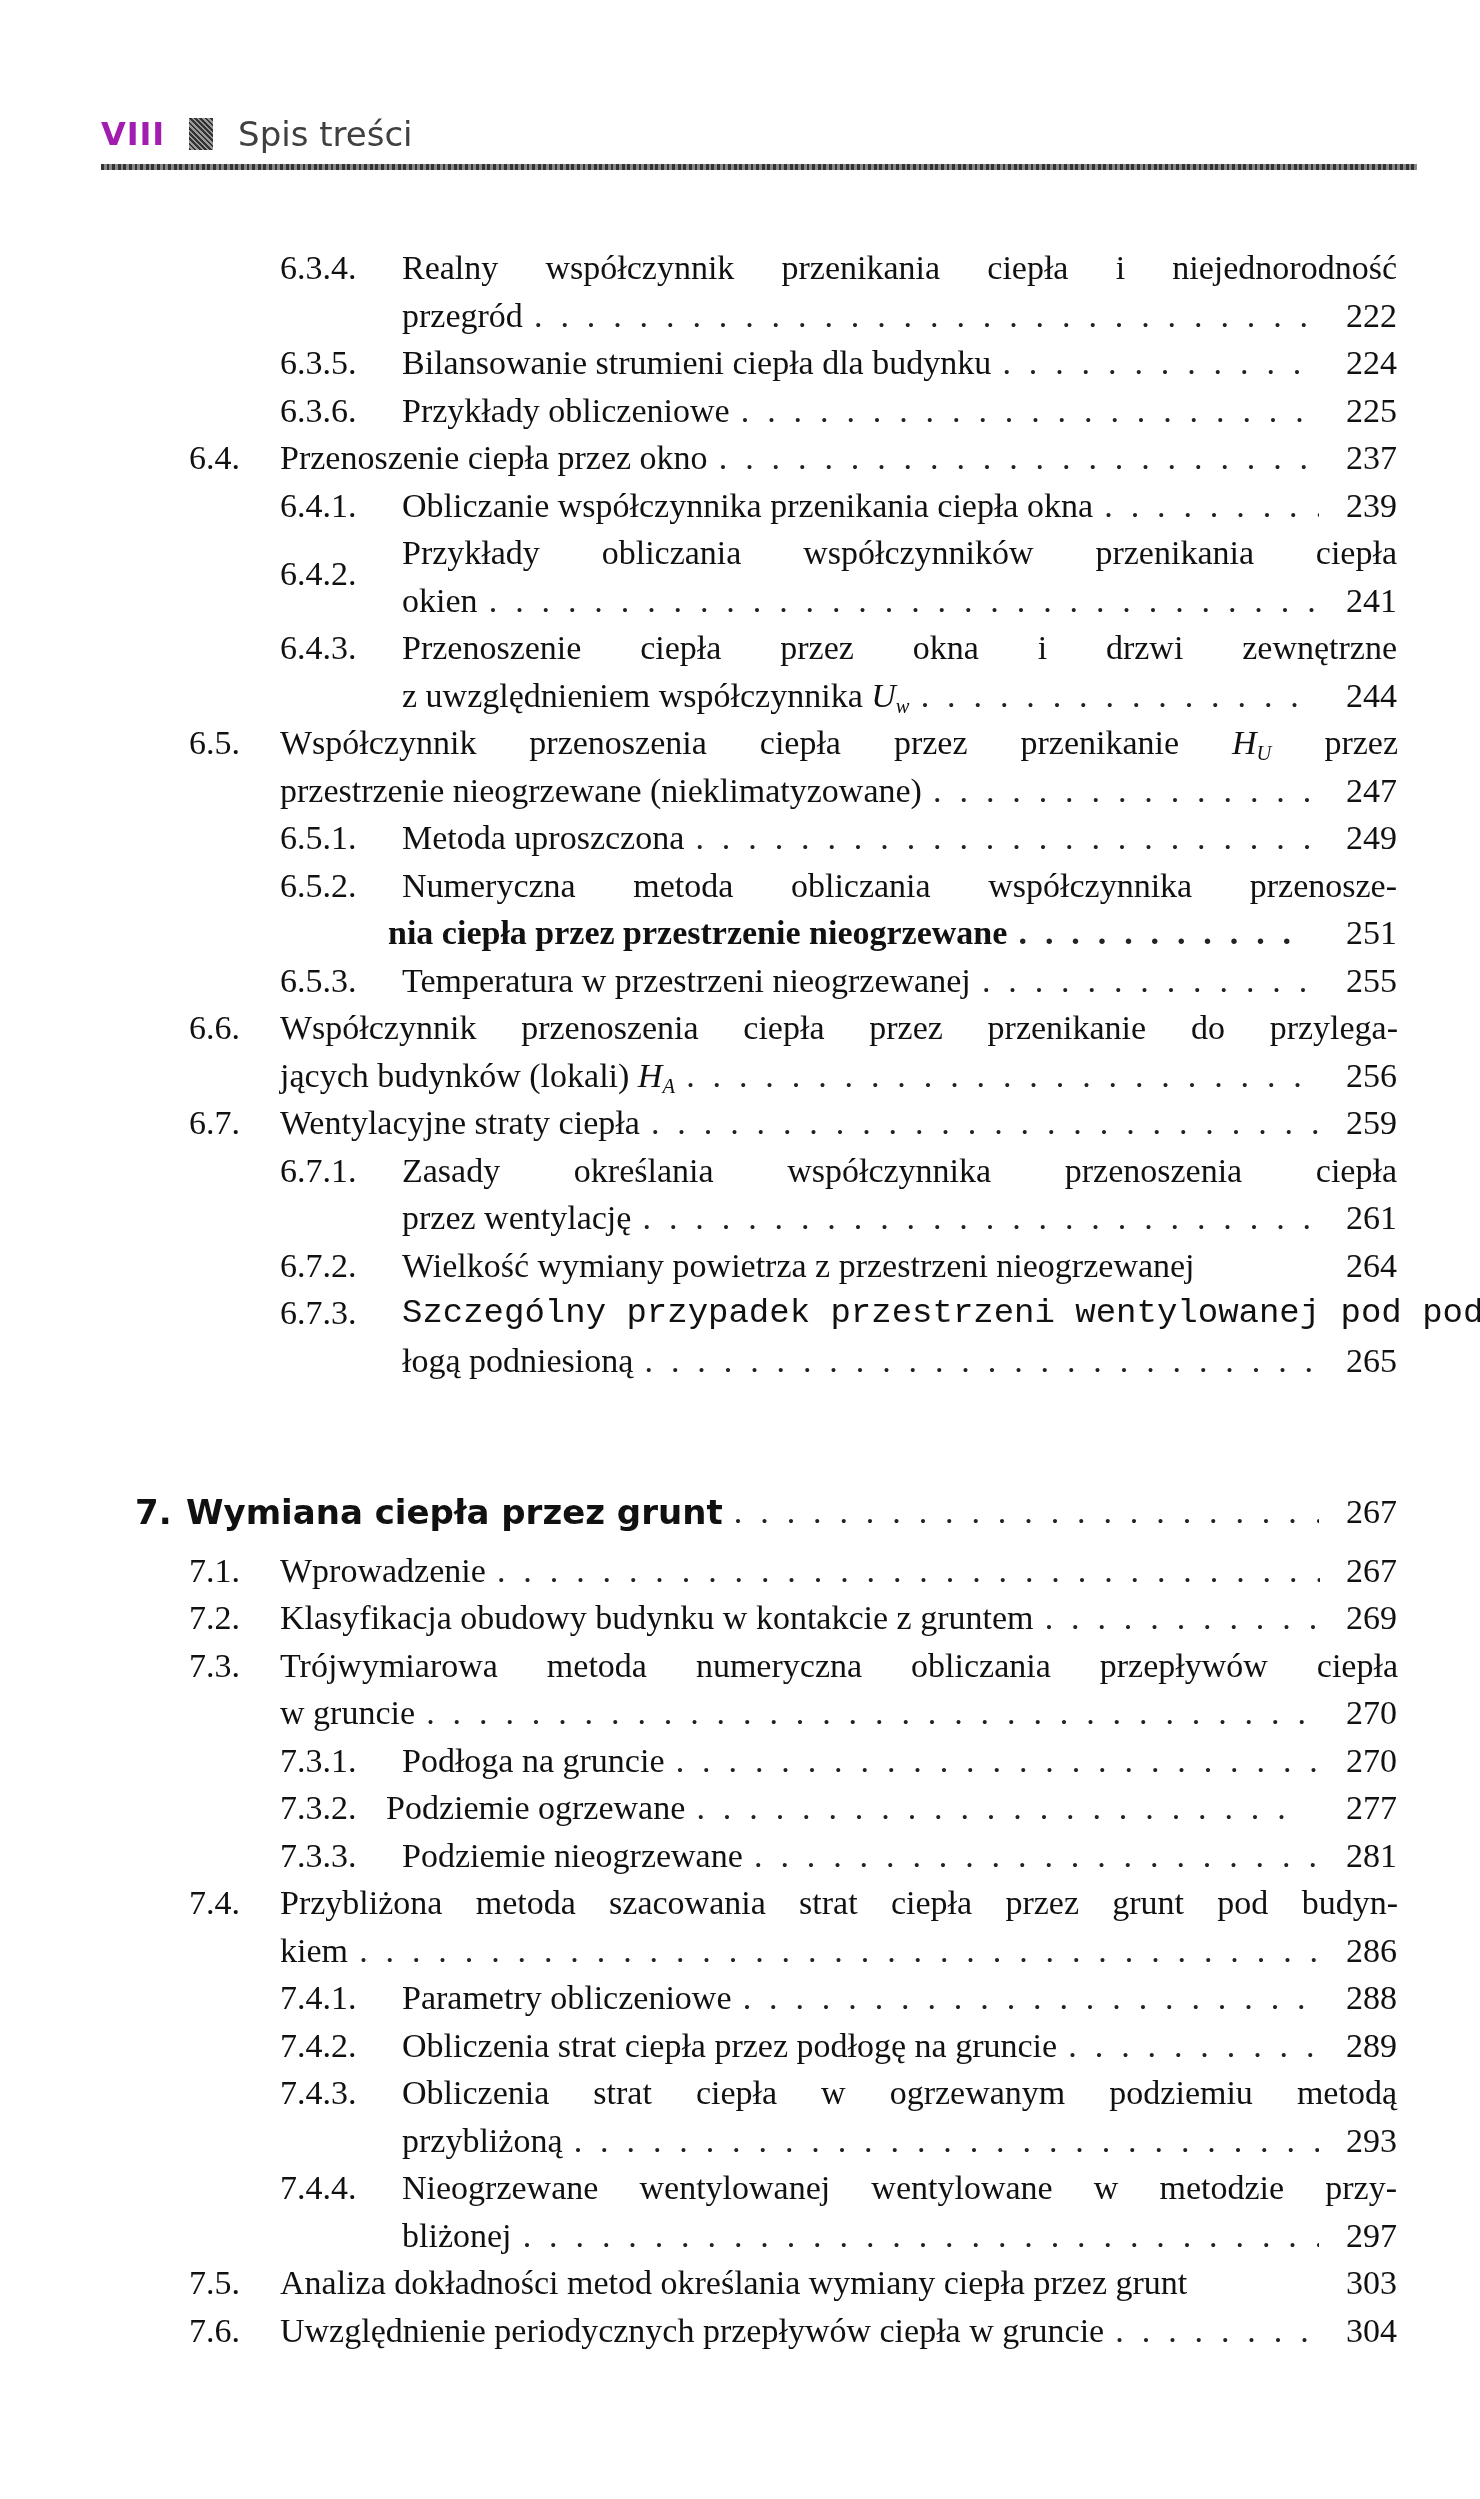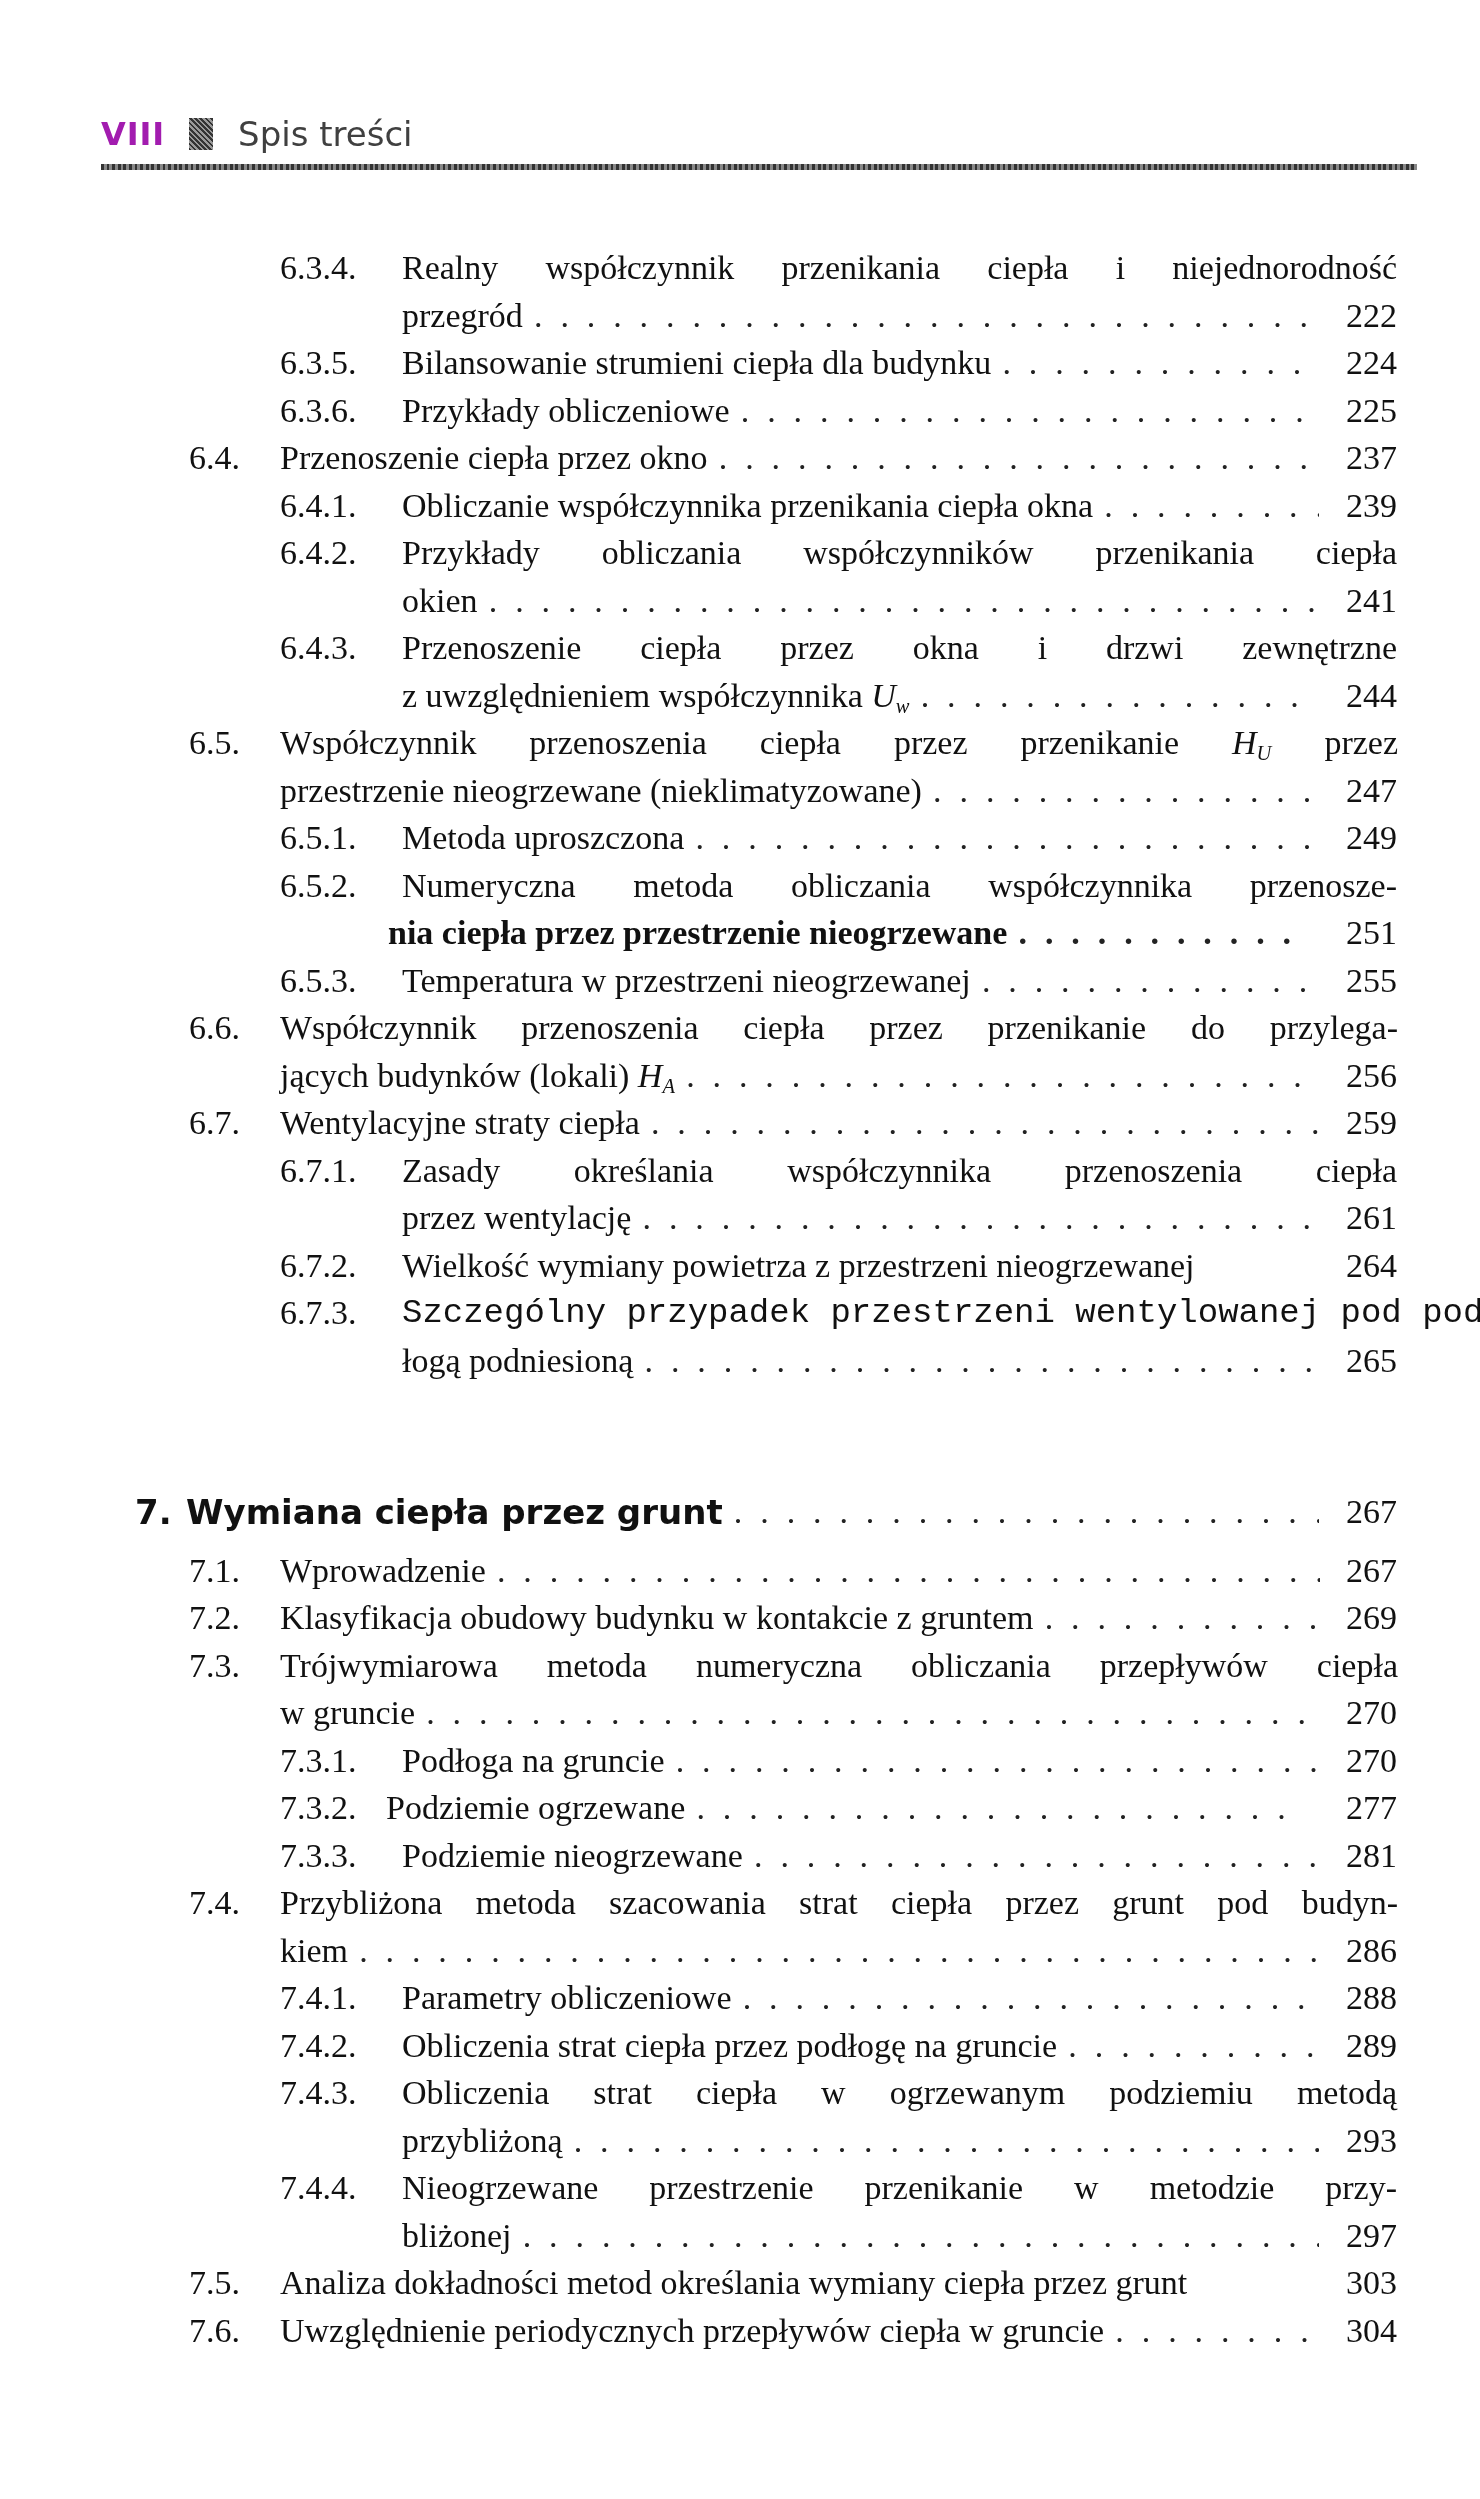--- a/index.html
+++ b/index.html
@@ -91,21 +91,21 @@
           <span class="num" style="left: 280px;">6.4.1.</span>
           <span class="page-num">239</span>
           <span class="text" style="left: 402px; width: 930px;">
             <span class="line-text">Obliczanie współczynnika przenikania ciepła okna</span>
             <span class="leader"> . . . . . . . . . . . . . . . . . . . . . . . . . . . . . . . . . . . . . . . . . . . . . . . . . . . . . . . . . . . . . . . . . . . . . . . . . . . . . . . . . . . . . . . . . . . . . . . . . . . . . . . . . . . . . . . . . . . . . . . . . . . . . . . . . . . . . . . . . . . . . . . . . . . . . . . . . . . . . . . . . . . . . . . . . . . . . . . . . . . . . . . . . . . . . . . . . . . . . . . .</span>
           </span>
         </div>
       </div>
       <div>
         <div class="row" style="top: 529px; left: 0px; width: 1480px;">
-          <span class="num" style="left: 280px;">6.4.2.</span>
+          <span class="num" style="left: 280px; margin-top: 21px;">6.4.2.</span>
           <span class="text" style="left: 402px; width: 995px; justify-content: space-between;">
             <span class="line-text" style="width: 100%; text-align: justify; text-align-last: justify;">Przykłady obliczania współczynników przenikania ciepła</span>
           </span>
         </div>
         <div class="row" style="top: 577px; left: 0px; width: 1480px;">
           <span class="page-num">241</span>
           <span class="text" style="left: 402px; width: 930px;">
             <span class="line-text">okien</span>
             <span class="leader"> . . . . . . . . . . . . . . . . . . . . . . . . . . . . . . . . . . . . . . . . . . . . . . . . . . . . . . . . . . . . . . . . . . . . . . . . . . . . . . . . . . . . . . . . . . . . . . . . . . . . . . . . . . . . . . . . . . . . . . . . . . . . . . . . . . . . . . . . . . . . . . . . . . . . . . . . . . . . . . . . . . . . . . . . . . . . . . . . . . . . . . . . . . . . . . . . . . . . . . . .</span>
           </span>
@@ -362,21 +362,21 @@
           <span class="text" style="left: 402px; width: 930px;">
             <span class="line-text">przybliżoną</span>
             <span class="leader"> . . . . . . . . . . . . . . . . . . . . . . . . . . . . . . . . . . . . . . . . . . . . . . . . . . . . . . . . . . . . . . . . . . . . . . . . . . . . . . . . . . . . . . . . . . . . . . . . . . . . . . . . . . . . . . . . . . . . . . . . . . . . . . . . . . . . . . . . . . . . . . . . . . . . . . . . . . . . . . . . . . . . . . . . . . . . . . . . . . . . . . . . . . . . . . . . . . . . . . . .</span>
           </span>
         </div>
       </div>
       <div>
         <div class="row" style="top: 2164px; left: 0px; width: 1480px;">
           <span class="num" style="left: 280px;">7.4.4.</span>
           <span class="text" style="left: 402px; width: 995px; justify-content: space-between;">
-            <span class="line-text" style="width: 100%; text-align: justify; text-align-last: justify;">Nieogrzewane przestrzenie przenikanie w metodzie przy-</span>
+            <span class="line-text" style="width: 100%; text-align: justify; text-align-last: justify;">Nieogrzewane wentylowanej wentylowane w metodzie przy-</span>
           </span>
         </div>
         <div class="row" style="top: 2212px; left: 0px; width: 1480px;">
           <span class="page-num">297</span>
           <span class="text" style="left: 402px; width: 930px;">
             <span class="line-text">bliżonej</span>
             <span class="leader"> . . . . . . . . . . . . . . . . . . . . . . . . . . . . . . . . . . . . . . . . . . . . . . . . . . . . . . . . . . . . . . . . . . . . . . . . . . . . . . . . . . . . . . . . . . . . . . . . . . . . . . . . . . . . . . . . . . . . . . . . . . . . . . . . . . . . . . . . . . . . . . . . . . . . . . . . . . . . . . . . . . . . . . . . . . . . . . . . . . . . . . . . . . . . . . . . . . . . . . . .</span>
           </span>
         </div>
       </div>

